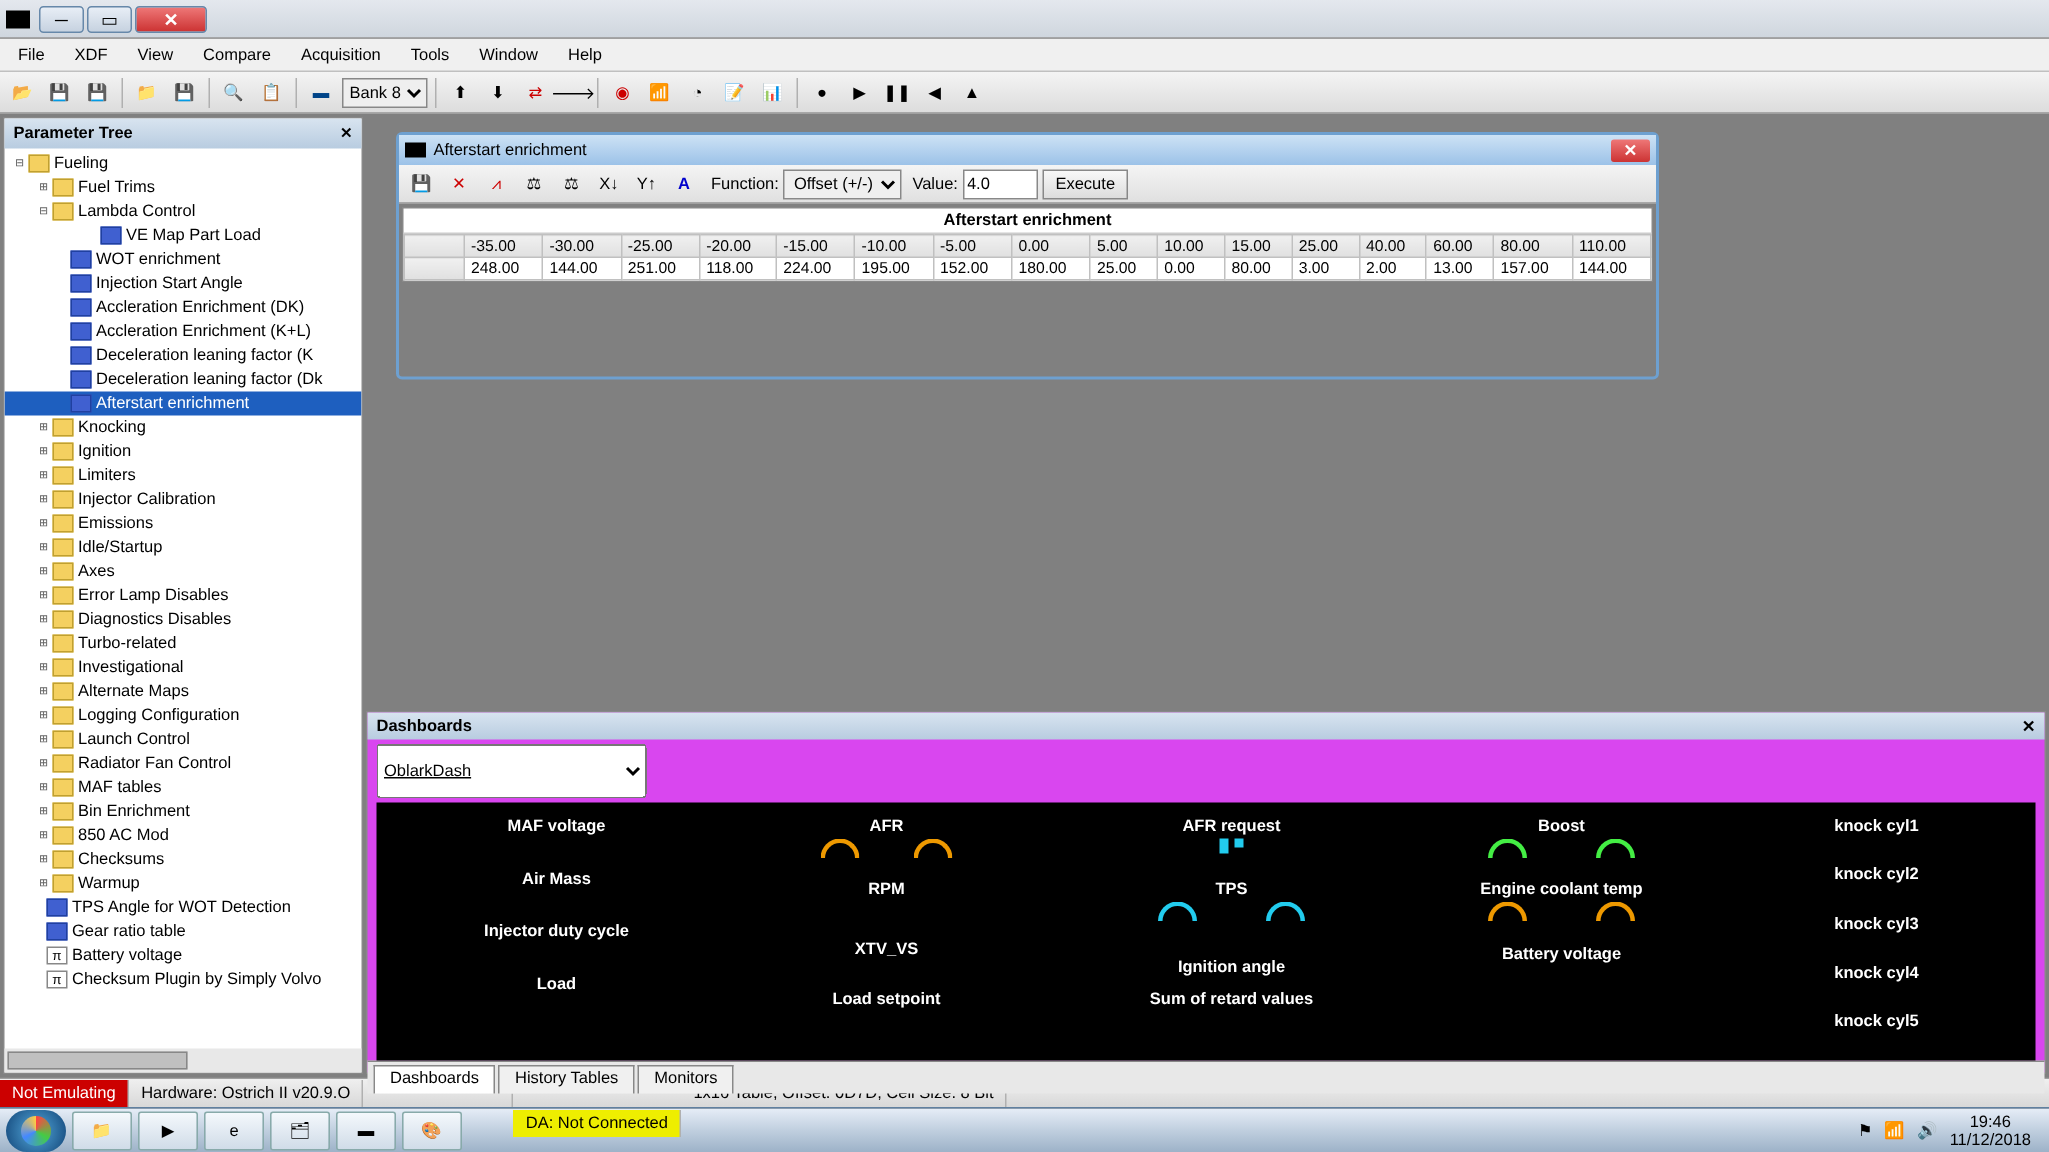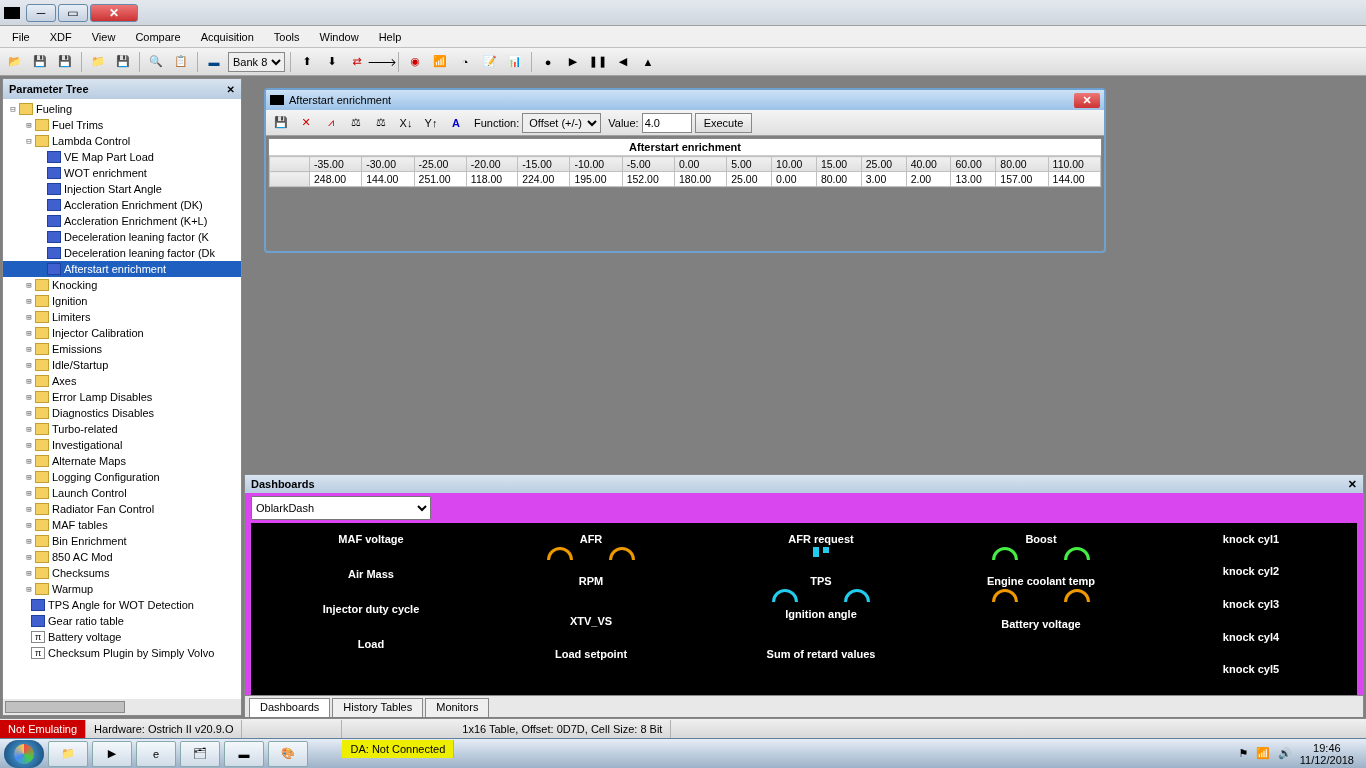--- a/index.html
+++ b/index.html
@@ -62,21 +62,21 @@
   .tbl-caption { text-align:center; font-weight:bold; padding:2px; border-bottom:1px solid #ccc;}
   table.datagrid { border-collapse:collapse; width:100%;}
   table.datagrid td { border:1px solid #c0c0c0; padding:1px 4px; height:14px; font-size:10.5px; background:#fff;}
   table.datagrid tr.hdr td { background:linear-gradient(#f0f0f0,#e0e0e0); }
   table.datagrid td.corner { background:linear-gradient(#f0f0f0,#e0e0e0); width:40px;}
   
   
   .dash-panel { position:absolute; left:0; right:0; bottom:0; height:242px; background:#d946ef; border:1px solid #888;}
   .dash-title { height:18px; background:linear-gradient(#d8e4f0,#b8cce0); padding:1px 6px; display:flex; align-items:center; justify-content:space-between; font-weight:bold;}
   .dash-select { padding:3px 6px;}
-  .dash-select select { width:180px; height:24px; font-size:11px;}
+  .dash-select select { width:180px; height:36px; font-size:11px;text-decoration:underline;}
   .dash-canvas { flex:1; background:#000; margin:0 6px; height:172px; position:relative; color:#fff;}
   .gauge { position:absolute; text-align:center; font-size:9px; font-weight:bold;}
   .gauge .arc { width:26px; height:13px; border:3px solid; border-bottom:none; border-radius:13px 13px 0 0; margin:0 auto 2px;}
   .dash-tabs { height:22px; display:flex; background:#e8e8e8; border-top:1px solid #888; padding:2px 4px 0; gap:2px;}
   .dash-tab { padding:2px 10px; background:#f0f0f0; border:1px solid #888; border-bottom:none; cursor:pointer;}
   .dash-tab.active { background:#fff;}
   
   
   .statusbar { height:20px; background:linear-gradient(#f0f0f0,#d8d8d8); display:flex; align-items:center; border-top:1px solid #888;}
   .stat-seg { padding:0 8px; height:18px; display:flex; align-items:center; border-right:1px solid #b0b0b0;}
@@ -162,21 +162,21 @@
       <div class="tree-node" style="padding-left:20px;">
           <span class="exp">⊞</span>
           <span class="ficon folder"></span>
           <span>Fuel Trims</span>
         </div>
       <div class="tree-node" style="padding-left:20px;">
           <span class="exp">⊟</span>
           <span class="ficon folder"></span>
           <span>Lambda Control</span>
         </div>
-      <div class="tree-node" style="padding-left:44px;">
+      <div class="tree-node" style="padding-left:44px;margin-left:20px;">
           <span class="ficon grid"></span>
           <span>VE Map Part Load</span>
         </div>
       <div class="tree-node" style="padding-left:44px;">
           <span class="ficon grid"></span>
           <span>WOT enrichment</span>
         </div>
       <div class="tree-node" style="padding-left:44px;">
           <span class="ficon grid"></span>
           <span>Injection Start Angle</span>
@@ -418,21 +418,21 @@
         <div class="gauge" style="left:280px;top:125px;width:120px;"><span>Load setpoint</span></div>
 
         <div class="gauge" style="left:500px;top:10px;width:140px;"><span>AFR request</span><div style="display:flex;justify-content:center;gap:4px;margin-top:2px;">
               <div style="width:6px;height:10px;background:#2ce;"></div>
               <div style="width:6px;height:6px;background:#2ce;"></div>
             </div></div>
         <div class="gauge" style="left:500px;top:52px;width:140px;"><span>TPS</span><div style="display:flex;justify-content:center;gap:4px;margin-top:2px;">
               <div class="arc" style="border-color:#2ce;"></div>
               <div class="arc" style="border-color:#2ce;"></div>
             </div></div>
-        <div class="gauge" style="left:500px;top:85px;width:140px;"><span>Ignition angle</span></div>
+        <div class="gauge" style="left:500px;top:104px;width:140px;"><span>Ignition angle</span></div>
         <div class="gauge" style="left:500px;top:125px;width:140px;"><span>Sum of retard values</span></div>
 
         <div class="gauge" style="left:720px;top:10px;width:140px;"><span>Boost</span><div style="display:flex;justify-content:center;gap:4px;margin-top:2px;">
               <div class="arc" style="border-color:#4e4;"></div>
               <div class="arc" style="border-color:#4e4;"></div>
             </div></div>
         <div class="gauge" style="left:720px;top:52px;width:140px;"><span>Engine coolant temp</span><div style="display:flex;justify-content:center;gap:4px;margin-top:2px;">
               <div class="arc" style="border-color:#e90;"></div>
               <div class="arc" style="border-color:#e90;"></div>
             </div></div>

